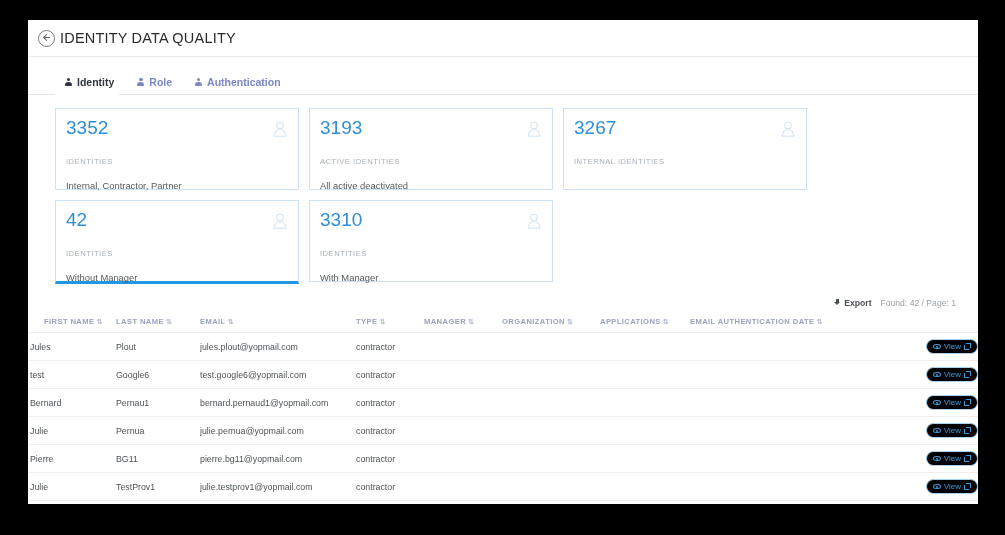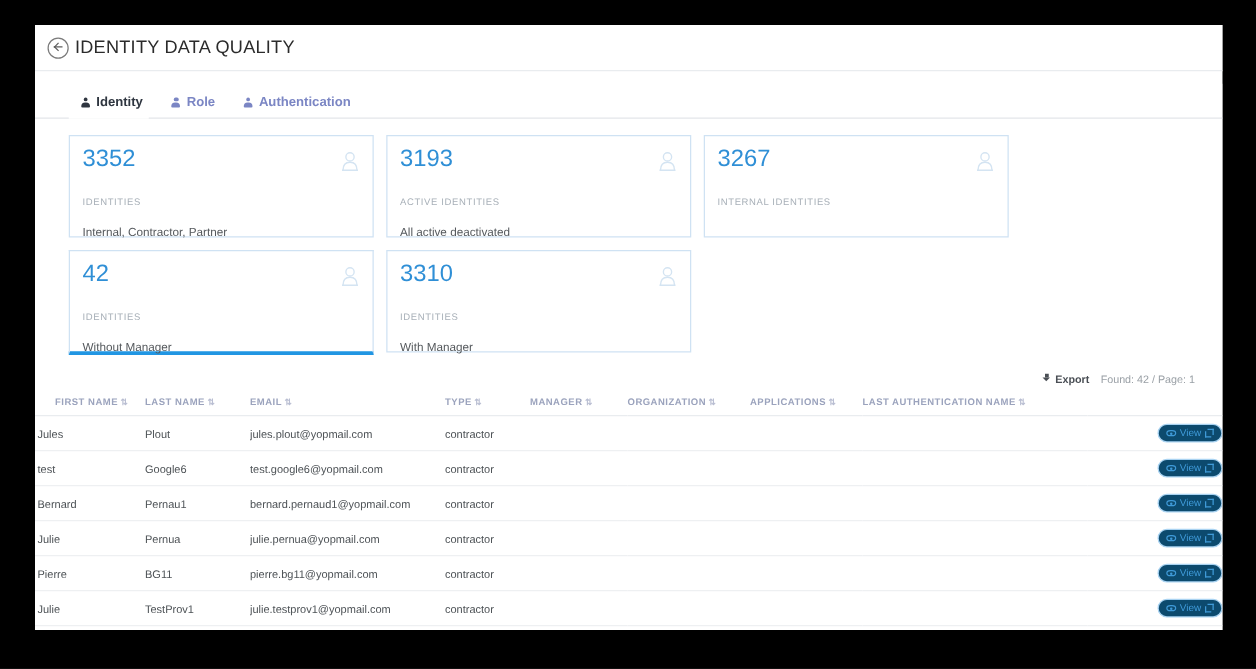--- a/index.html
+++ b/index.html
@@ -246,21 +246,21 @@
 
   .view-btn {
     display: inline-flex;
     align-items: center;
     gap: 3px;
     border: 1px solid #a9d3f2;
     border-radius: 9px;
     padding: 1px 6px;
     font-size: 8px;
     color: #3f9ad8;
-    background: #0c4a6e;
+    background: #000000;
     cursor: pointer;
     line-height: 11px;
   }
   .eye-ic {
     width: 8px; height: 6px; position: relative; display:inline-block;
   }
   .eye-ic:before{
     content:"";position:absolute;left:0;top:0.5px;width:8px;height:5px;
     border:1px solid #3f9ad8;border-radius:50% / 60%;box-sizing:border-box;
   }
@@ -396,21 +396,21 @@
       </colgroup>
       <thead>
         <tr>
           <th><span>FIRST NAME</span><span class="sort-ic">⇅</span></th>
           <th><span>LAST NAME</span><span class="sort-ic">⇅</span></th>
           <th><span>EMAIL</span><span class="sort-ic">⇅</span></th>
           <th><span>TYPE</span><span class="sort-ic">⇅</span></th>
           <th><span>MANAGER</span><span class="sort-ic">⇅</span></th>
           <th><span>ORGANIZATION</span><span class="sort-ic">⇅</span></th>
           <th><span>APPLICATIONS</span><span class="sort-ic">⇅</span></th>
-          <th><span>LAST AUTHENTICATION NAME</span><span class="sort-ic">⇅</span></th>
+          <th><span>EMAIL AUTHENTICATION DATE</span><span class="sort-ic">⇅</span></th>
           <th></th>
         </tr>
       </thead>
       <tbody>
         <tr>
           <td>Jules</td>
           <td>Plout</td>
           <td>jules.plout@yopmail.com</td>
           <td>contractor</td>
           <td></td>

